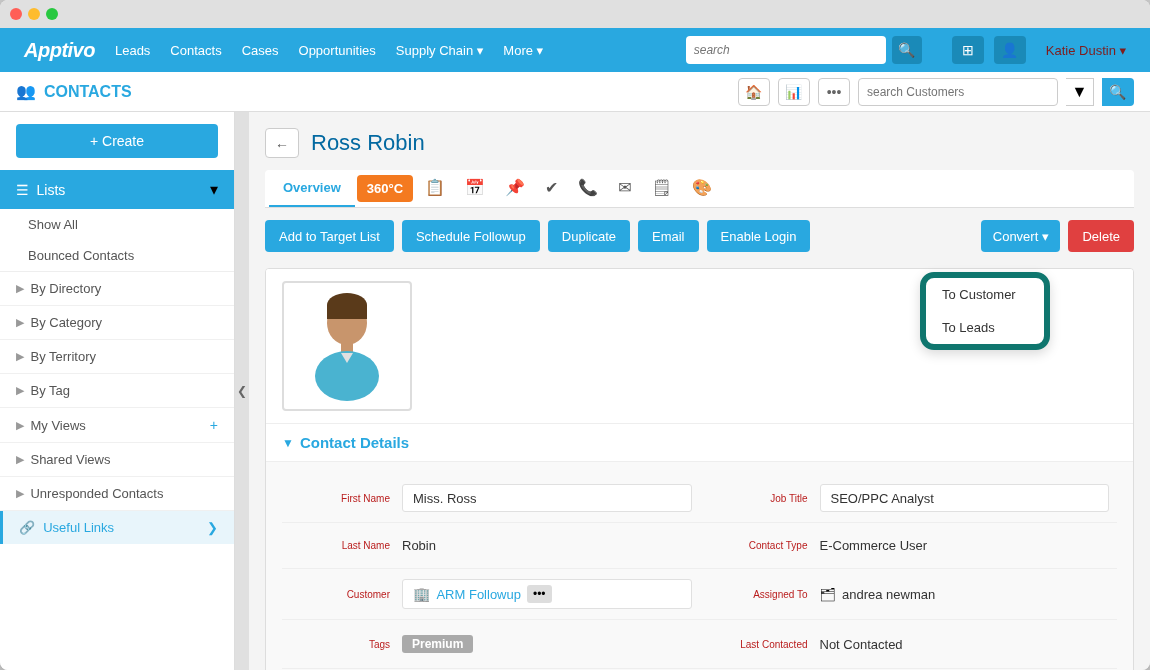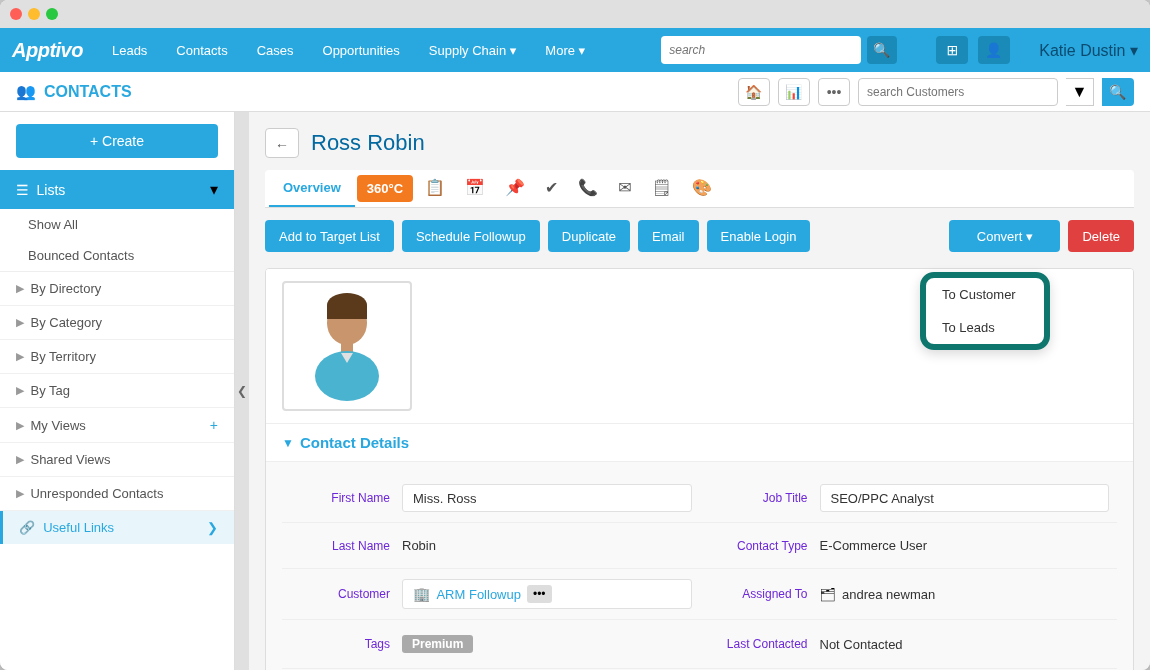--- a/index.html
+++ b/index.html
@@ -9,29 +9,29 @@
     .window { width: 1150px; height: 670px; background: #f0f0f0; border-radius: 8px; overflow: hidden; display: flex; flex-direction: column; box-shadow: 0 4px 20px rgba(0,0,0,0.3); }
 
     
     .title-bar { background: #e0e0e0; height: 28px; display: flex; align-items: center; padding: 0 10px; gap: 6px; flex-shrink: 0; }
     .traffic-light { width: 12px; height: 12px; border-radius: 50%; }
     .tl-red { background: #ff5f57; }
     .tl-yellow { background: #febc2e; }
     .tl-green { background: #28c840; }
 
     
-    .top-nav { background: #29a8e0; height: 44px; display: flex; align-items: center; padding: 0 12px; gap: 29px; flex-shrink: 0; }
+    .top-nav { background: #29a8e0; height: 44px; display: flex; align-items: center; padding: 0 24px; gap: 20px; flex-shrink: 0; }
     .nav-logo { color: white; font-size: 20px; font-weight: bold; font-style: italic; letter-spacing: -0.5px; }
     .nav-item { color: white; font-size: 13px; cursor: pointer; text-decoration: none; }
     .nav-search { margin-left: auto; display: flex; align-items: center; gap: 6px; }
     .nav-search input { height: 28px; width: 200px; border-radius: 4px; border: none; padding: 0 8px; font-size: 12px; outline: none; font-style: italic; }
     .nav-search-btn { background: #1a8ab8; border: none; color: white; height: 28px; width: 30px; border-radius: 4px; cursor: pointer; display: flex; align-items: center; justify-content: center; font-size: 14px; }
     .nav-icons { display: flex; align-items: center; gap: 10px; margin-left: 10px; }
     .nav-icon-btn { background: #1a8ab8; border: none; color: white; height: 28px; width: 32px; border-radius: 4px; cursor: pointer; display: flex; align-items: center; justify-content: center; font-size: 14px; }
-    .nav-user { color: #0c4a6e; font-size: 16px; display: flex; align-items: center; gap: 4px; cursor: pointer; white-space: nowrap; text-align: right; }
+    .nav-user { color: #7f1d1d; font-size: 13px; display: flex; align-items: center; gap: 4px; cursor: pointer; white-space: nowrap; text-align: right; }
 
     
     .sub-header { background: white; height: 40px; display: flex; align-items: center; padding: 0 16px; border-bottom: 1px solid #ddd; flex-shrink: 0; }
     .sub-header-title { color: #29a8e0; font-size: 16px; font-weight: bold; text-transform: uppercase; display: flex; align-items: center; gap: 8px; }
     .sub-header-right { margin-left: auto; display: flex; align-items: center; gap: 8px; }
     .sub-header-icon-btn { background: none; border: 1px solid #ccc; color: #666; height: 28px; width: 32px; border-radius: 4px; cursor: pointer; display: flex; align-items: center; justify-content: center; font-size: 14px; }
     .sub-header-search { height: 28px; width: 200px; border: 1px solid #ccc; border-radius: 4px; padding: 0 8px; font-size: 12px; outline: none; }
     .sub-header-search-dropdown { background: white; border: 1px solid #ccc; border-left: none; height: 28px; width: 28px; cursor: pointer; display: flex; align-items: center; justify-content: center; }
     .sub-header-search-btn { background: #29a8e0; border: none; color: white; height: 28px; width: 32px; border-radius: 0 4px 4px 0; cursor: pointer; display: flex; align-items: center; justify-content: center; font-size: 14px; }
 
@@ -65,41 +65,41 @@
     
     .tab-bar { display: flex; align-items: center; border-bottom: 1px solid #ddd; margin-bottom: 12px; background: white; border-radius: 4px 4px 0 0; padding: 0 4px; }
     .tab { padding: 10px 14px; cursor: pointer; font-size: 13px; color: #555; border-bottom: 2px solid transparent; }
     .tab.active { border-bottom: 2px solid #29a8e0; color: #29a8e0; font-weight: bold; }
     .tab-icon { padding: 8px 10px; cursor: pointer; color: #555; font-size: 16px; border-bottom: 2px solid transparent; display: flex; align-items: center; }
     .tab-360 { background: #f47a20; color: white; border-radius: 4px; padding: 6px 10px; font-size: 13px; font-weight: bold; cursor: pointer; margin: 4px 2px; }
 
     
     .action-bar { display: flex; align-items: center; gap: 8px; margin-bottom: 16px; flex-wrap: wrap; }
     .action-btn { background: #29a8e0; color: white; border: none; height: 32px; padding: 0 14px; border-radius: 4px; cursor: pointer; font-size: 13px; }
-    .convert-btn { background: #29a8e0; color: white; border: none; height: 32px; padding: 0 28px; border-radius: 4px; cursor: pointer; font-size: 13px; display: flex; align-items: center; gap: 6px; margin-left: auto; }
+    .convert-btn { background: #29a8e0; color: white; border: none; height: 32px; padding: 0 12px; border-radius: 4px; cursor: pointer; font-size: 13px; display: flex; align-items: center; gap: 6px; margin-left: auto; }
     .delete-btn { background: #e04040; color: white; border: none; height: 32px; padding: 0 14px; border-radius: 4px; cursor: pointer; font-size: 13px; }
 
     
     .dropdown-menu { position: absolute; background: white; border: 6px solid #0f766e; border-radius: 14px; box-shadow: 0 4px 12px rgba(0,0,0,0.15); z-index: 100; min-width: 130px; top: 272px; right: 100px; }
     .dropdown-item { padding: 9px 16px; cursor: pointer; font-size: 13px; color: #333; }
 
     
     .content-panel { background: white; border: 1px solid #ddd; border-radius: 4px; overflow: hidden; }
     .avatar-box { width: 130px; height: 130px; border: 2px solid #ddd; border-radius: 4px; overflow: hidden; display: flex; align-items: center; justify-content: center; background: white; flex-shrink: 0; }
     .avatar-svg { width: 100px; height: 110px; }
 
     
     .section-header { display: flex; align-items: center; gap: 6px; padding: 10px 16px; background: white; border-bottom: 1px solid #eee; }
     .section-toggle { color: #29a8e0; cursor: pointer; font-size: 12px; }
     .section-title { color: #29a8e0; font-size: 15px; font-weight: bold; }
 
     
     .form-grid { background: #f9f9f9; padding: 12px 16px; display: grid; grid-template-columns: 1fr 1fr; gap: 0; }
     .form-field { display: flex; align-items: center; padding: 10px 8px; border-bottom: 1px solid #eeeeee; }
-    .form-label { font-size: 12px; color: #6d28d9; text-align: right; width: 100px; flex-shrink: 0; margin-right: 12px; }
+    .form-label { font-size: 10px; color: #b91c1c; text-align: right; width: 100px; flex-shrink: 0; margin-right: 12px; }
     .form-value { font-size: 13px; color: #333; background: white; border: 1px solid #e0e0e0; border-radius: 3px; padding: 5px 10px; flex: 1; min-height: 28px; display: flex; align-items: center; }
     .form-value-plain { font-size: 13px; color: #333; flex: 1; padding: 5px 0; }
     .tag-badge { background: #aaa; color: white; border-radius: 3px; padding: 2px 10px; font-size: 12px; font-weight: bold; }
     .ellipsis-btn { background: #ddd; border: none; border-radius: 3px; padding: 2px 6px; cursor: pointer; font-size: 12px; margin-left: 6px; }
   </style>
 </head>
 <body>
 
 <div class="window">
 

